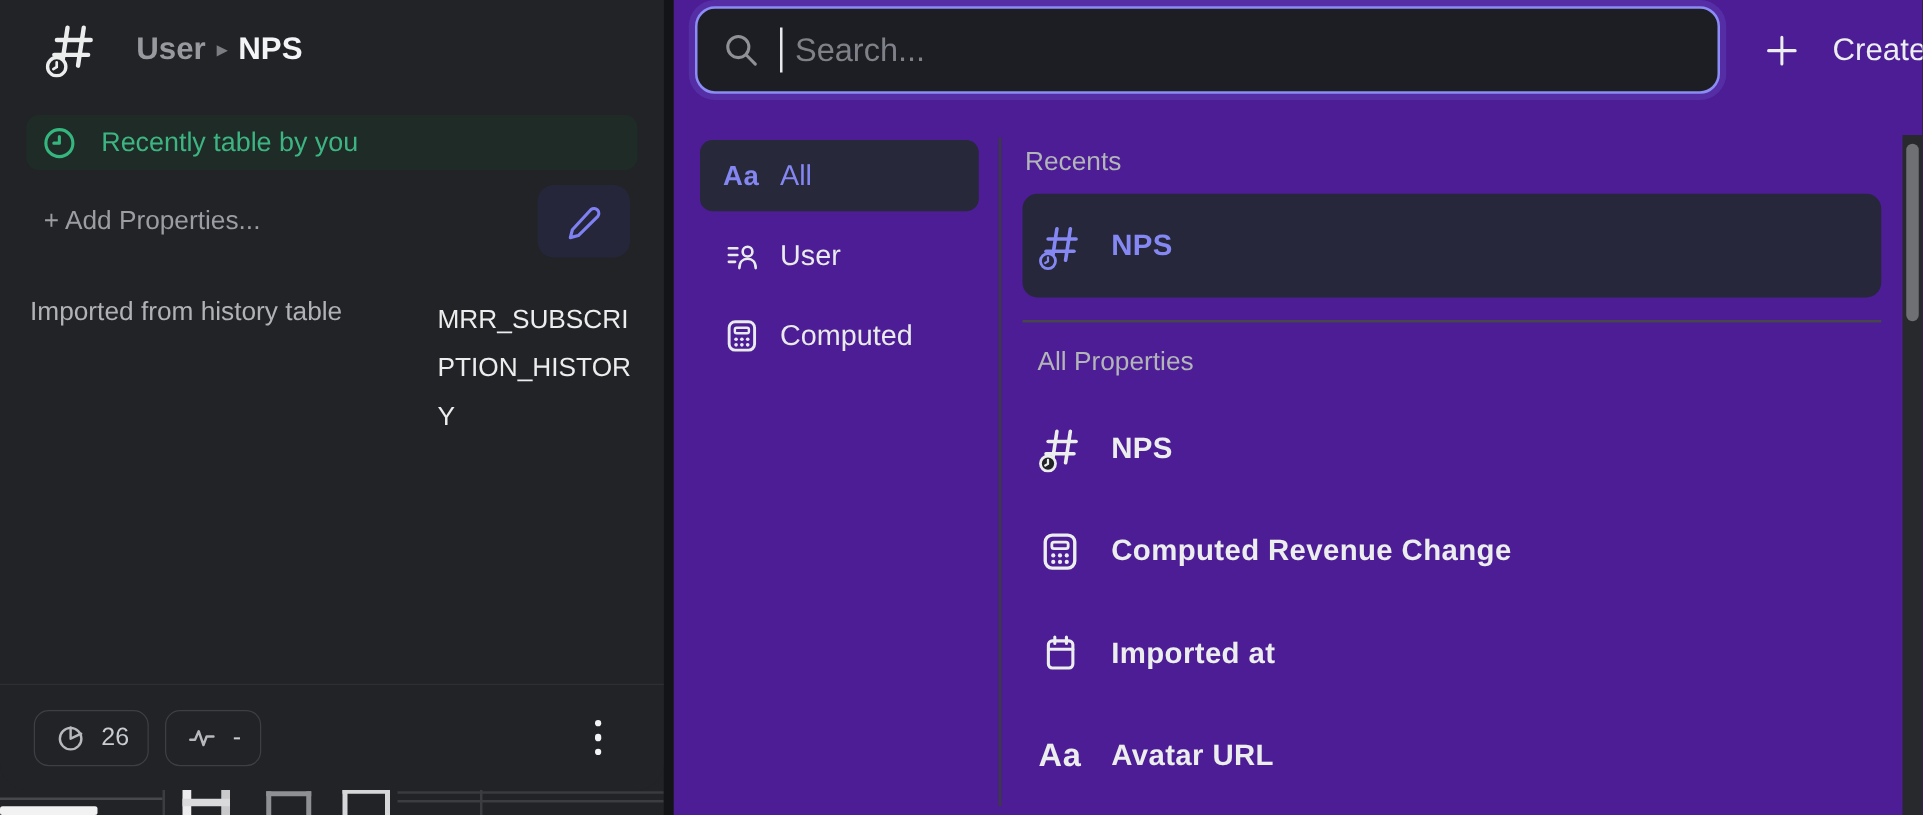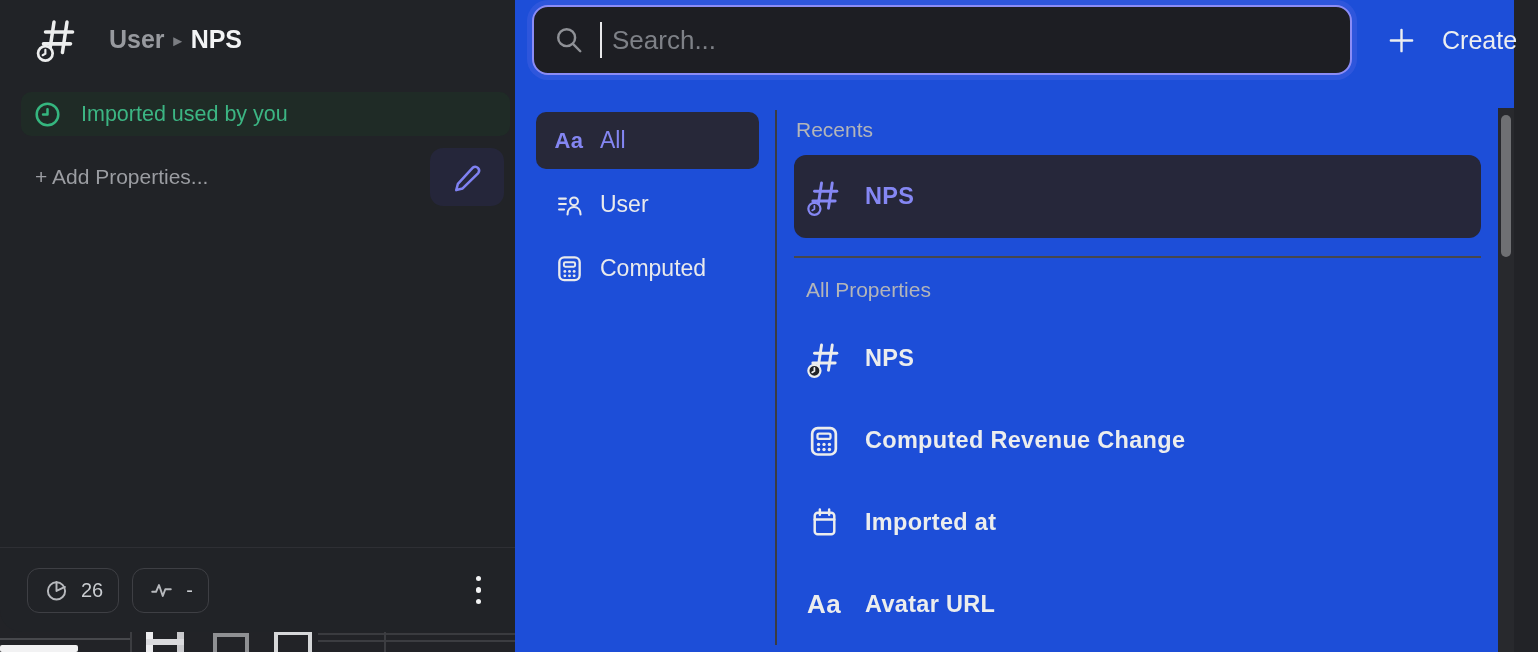--- a/index.html
+++ b/index.html
@@ -38,21 +38,21 @@
   .pd-footer{position:absolute;left:0;right:0;bottom:0;height:85px;border-top:1px solid #2e2f34;
     display:flex;align-items:center;padding:0 44px 0 27px;gap:13px;}
   .pill{display:flex;align-items:center;gap:11px;height:45px;padding:0 15px;border:1.5px solid #3e3f44;
     border-radius:12px;color:#c9ccd0;font-size:20px;background:transparent;cursor:pointer;}
   .pill svg{color:#b7b9bd;}
   .kebab{margin-left:auto;display:flex;flex-direction:column;gap:6px;background:none;border:none;
     padding:6px;cursor:pointer;}
   .kebab i{width:5.5px;height:5.5px;border-radius:50%;background:#f2f3f4;display:block;}
 
   
-  .modal{position:absolute;left:515px;top:0;width:999px;height:652px;background:#1d4ed8;z-index:2;}
+  .modal{position:absolute;left:539px;top:0;width:999px;height:652px;background:#4c1d95;z-index:2;}
   .search-box{position:absolute;left:17px;top:5px;width:820px;height:70px;border-radius:16px;
     border:2px solid #8b8cf6;box-shadow:0 0 0 5px rgba(125,126,240,.18);background:#1d1e23;
     display:flex;align-items:center;padding:0 20px;gap:16px;}
   .search-box svg{color:#8f9196;flex:none;}
   .caret{width:2px;height:36px;background:#e9e9eb;flex:none;margin-right:-8px;}
   .search-input{flex:1;background:transparent;border:none;outline:none;color:#eceded;font-size:26px;
     font-family:"Liberation Sans",sans-serif;min-width:0;}
   .search-input::placeholder{color:#7e8187;}
 
   .create-btn{position:absolute;left:866px;top:12px;height:56px;display:flex;align-items:center;gap:26px;
@@ -121,34 +121,38 @@
     </div>
   </div>
 
   <div class="badge">
     <span>
       <svg viewBox="0 0 28 28" width="27" height="27" fill="none" stroke="currentColor" stroke-width="2.6" stroke-linecap="round" stroke-linejoin="round">
         <circle cx="14" cy="14" r="11.2"></circle>
           <path d="M14 8.6 V14 H9.4"></path>
       </svg>
     </span>
-    <span>Imported used by you</span>
+    <span>Recently table by you</span>
   </div>
 
   <div class="desc-row">
     <span class="add-desc">+ Add Properties...</span>
     <button class="edit-btn">
       <span>
         <svg viewBox="0 0 32 32" width="31" height="31" fill="none" stroke="currentColor" stroke-width="2.6" stroke-linecap="round" stroke-linejoin="round">
           <path d="M21.5 5.8 a4 4 0 0 1 5.6 5.6 L11 27.3 4.4 29 6.1 22.5 Z"></path>
         </svg>
       </span>
     </button>
   </div>
 
+  <div class="meta-row">
+    <span class="meta-label">Imported from history table</span>
+    <span class="meta-value">MRR_SUBSCRIPTION_HISTORY</span>
+  </div>
 
   <div class="pd-footer">
     <button class="pill">
       <span>
         <svg viewBox="0 0 32 32" width="27" height="27" fill="none" stroke="currentColor" stroke-width="2.3" stroke-linecap="round">
           <circle cx="16" cy="16.5" r="10.2"></circle>
             <path d="M16 16.5 V6 M16 16.5 L26 11.8"></path>
         </svg>
       </span>
       <span>26</span>

